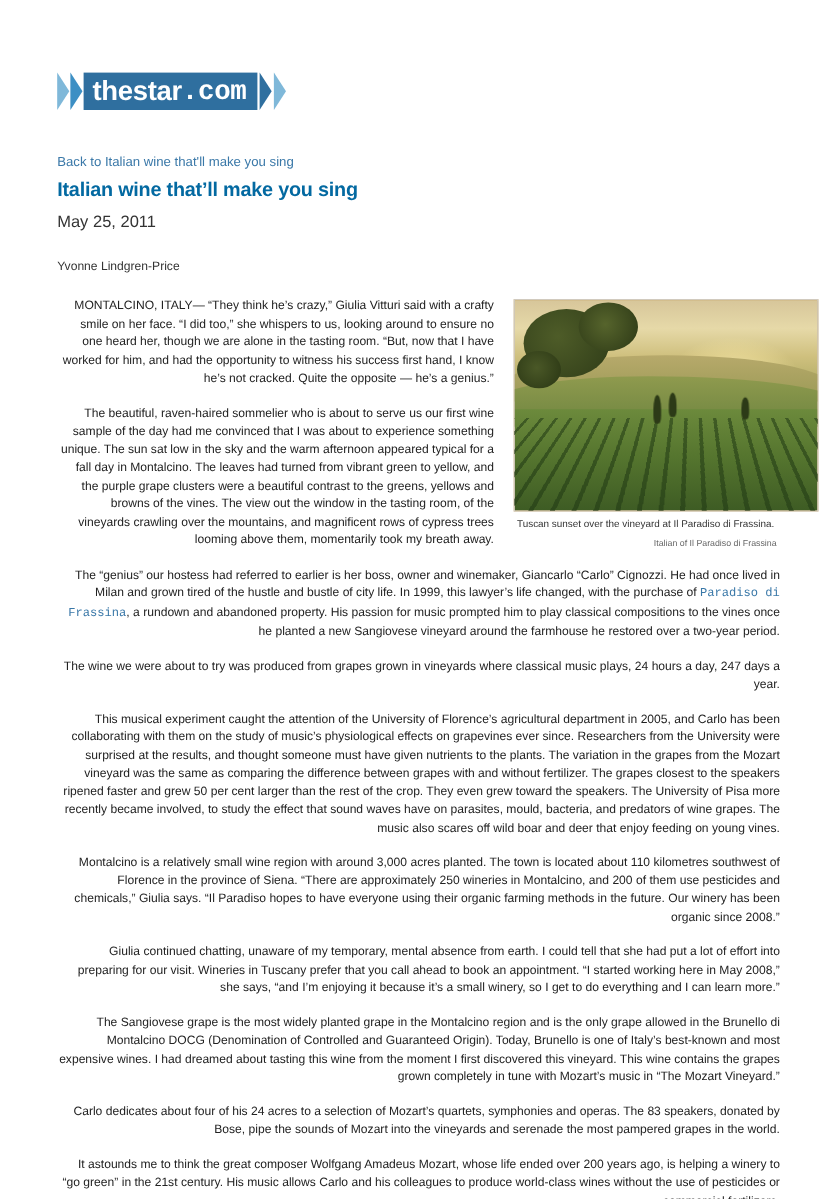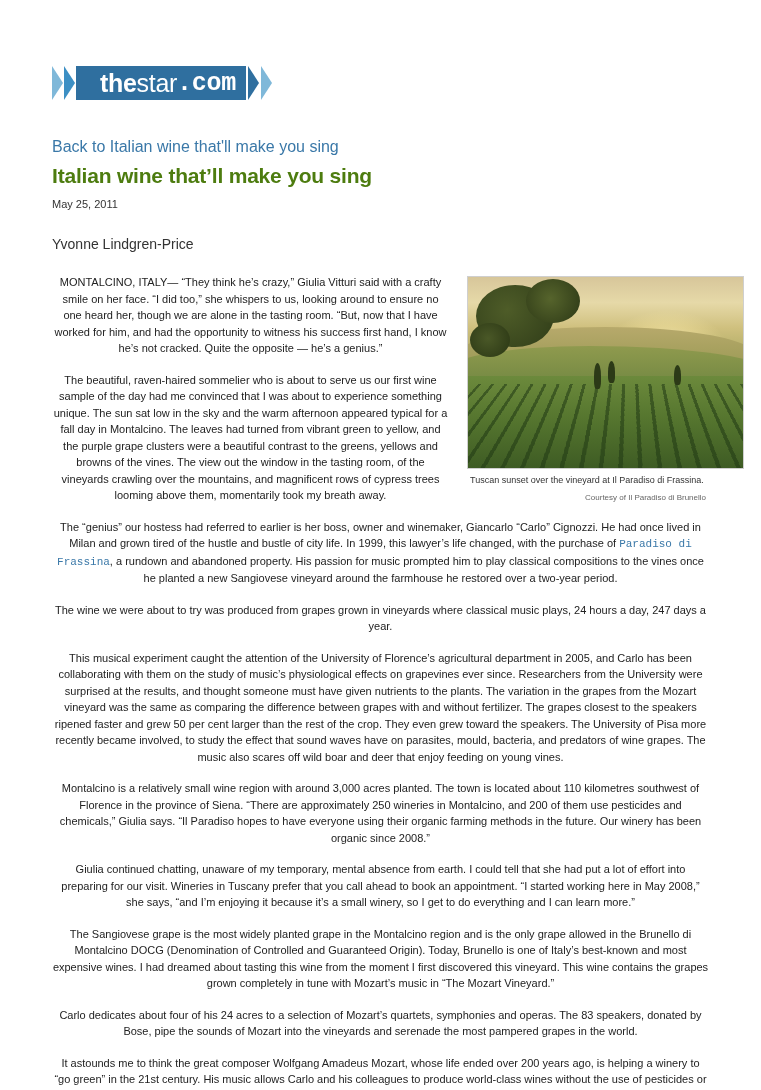--- a/index.html
+++ b/index.html
@@ -52,80 +52,80 @@
     border-top-width: 17px;
     border-bottom-width: 17px;
     border-left-color: #7fb8d9;
   }
   .logo-box {
     background: #2f6f9f;
     color: #ffffff;
     font-size: 25px;
     font-weight: bold;
     letter-spacing: -0.3px;
-    padding: 0 10px 0 24px;
+    padding: 0 10px 0 8px;
     display: flex;
     align-items: center;
     height: 34px;
   }
   .logo-box .the { color: #ffffff; }
-  .logo-box .star { color: #ffffff; font-weight: normal; }
+  .logo-box .star { color: #ffffff; font-weight: bold; }
   .logo-box .dotcom { color: #ffffff; font-family: Liberation Mono, monospace; }
   .chev-right {
     display: flex;
     align-items: center;
     height: 34px;
     margin-left: 2px;
   }
   .chev-r {
     width: 0;
     height: 0;
     border-top: 17px solid transparent;
     border-bottom: 17px solid transparent;
     border-left: 11px solid #2f6f9f;
     margin-right: 2px;
   }
   .chev-r.light { border-left-color: #7fb8d9; }
 
   
   .backlink {
     color: #3a78a8;
-    font-size: 16px;
+    font-size: 12px;
     text-decoration: none;
     display: inline-block;
     margin-bottom: 8px;
   }
 
   h1.headline {
-    font-size: 21px;
+    font-size: 18px;
     font-weight: bold;
-    color: #4d7c0f;
+    color: #0369a1;
     margin: 0 0 10px 0;
     letter-spacing: -0.2px;
   }
   .dateline {
-    font-size: 11px;
+    font-size: 15px;
     color: #333333;
     margin: 0 0 26px 0;
   }
   .byline {
-    font-size: 14px;
+    font-size: 11px;
     color: #333333;
     margin: 0 0 22px 0;
   }
 
   
   .body {
     font-size: 11px;
     line-height: 16.5px;
     color: #222222;
   }
   .body p {
     margin: 0 0 15px 0;
-    text-align: center;
+    text-align: right;
   }
   .body a { color: #3a78a8; text-decoration: none; font-family: Liberation Mono, monospace; }
 
   
   .figure {
     float: right;
     width: 242px;
     margin: 2px 0 12px 18px;
   }
   .photo {
@@ -259,21 +259,21 @@
       <div class="field"></div>
       <div class="rows"></div>
       <div class="cypress" style="left:126px; top:86px;"></div>
       <div class="cypress" style="left:140px; top:84px; height:22px;"></div>
       <div class="cypress" style="left:206px; top:88px; height:20px;"></div>
       <div class="tree t1"></div>
       <div class="tree t2"></div>
       <div class="tree t3"></div>
     </div>
     <div class="caption">Tuscan sunset over the vineyard at Il Paradiso di Frassina.</div>
-    <div class="credit">Courtesy of Il Paradiso di Brunello</div>
+    <div class="credit">Italian of Il Paradiso di Frassina</div>
   </div>
 
   
   <div class="body">
     <p>MONTALCINO, ITALY— “They think he’s crazy,” Giulia Vitturi said with a crafty smile on her face. “I did too,” she whispers to us, looking around to ensure no one heard her, though we are alone in the tasting room. “But, now that I have worked for him, and had the opportunity to witness his success first hand, I know he’s not cracked. Quite the opposite — he’s a genius.”</p>
     <p>The beautiful, raven-haired sommelier who is about to serve us our first wine sample of the day had me convinced that I was about to experience something unique. The sun sat low in the sky and the warm afternoon appeared typical for a fall day in Montalcino. The leaves had turned from vibrant green to yellow, and the purple grape clusters were a beautiful contrast to the greens, yellows and browns of the vines. The view out the window in the tasting room, of the vineyards crawling over the mountains, and magnificent rows of cypress trees looming above them, momentarily took my breath away.</p>
     <div class="clear"></div>
     <p>The “genius” our hostess had referred to earlier is her boss, owner and winemaker, Giancarlo “Carlo” Cignozzi. He had once lived in Milan and grown tired of the hustle and bustle of city life. In 1999, this lawyer’s life changed, with the purchase of <a href="#">Paradiso di Frassina</a>, a rundown and abandoned property. His passion for music prompted him to play classical compositions to the vines once he planted a new Sangiovese vineyard around the farmhouse he restored over a two-year period.</p>
     <p>The wine we were about to try was produced from grapes grown in vineyards where classical music plays, 24 hours a day, 247 days a year.</p>
     <p>This musical experiment caught the attention of the University of Florence’s agricultural department in 2005, and Carlo has been collaborating with them on the study of music’s physiological effects on grapevines ever since. Researchers from the University were surprised at the results, and thought someone must have given nutrients to the plants. The variation in the grapes from the Mozart vineyard was the same as comparing the difference between grapes with and without fertilizer. The grapes closest to the speakers ripened faster and grew 50 per cent larger than the rest of the crop. They even grew toward the speakers. The University of Pisa more recently became involved, to study the effect that sound waves have on parasites, mould, bacteria, and predators of wine grapes. The music also scares off wild boar and deer that enjoy feeding on young vines.</p>

